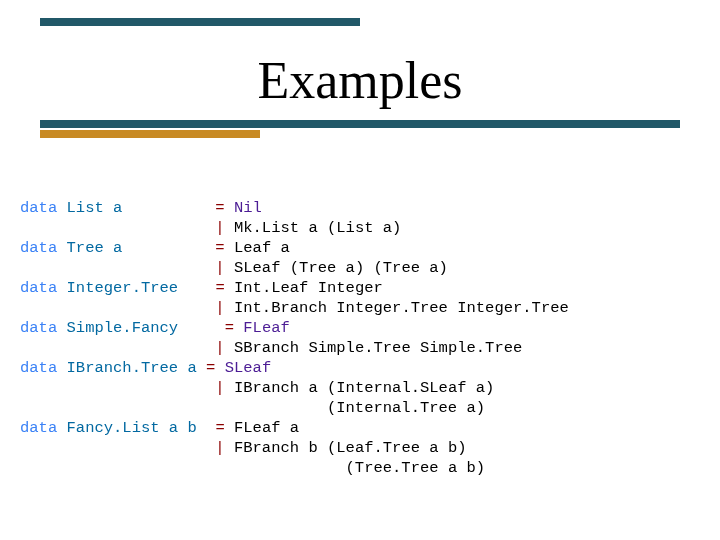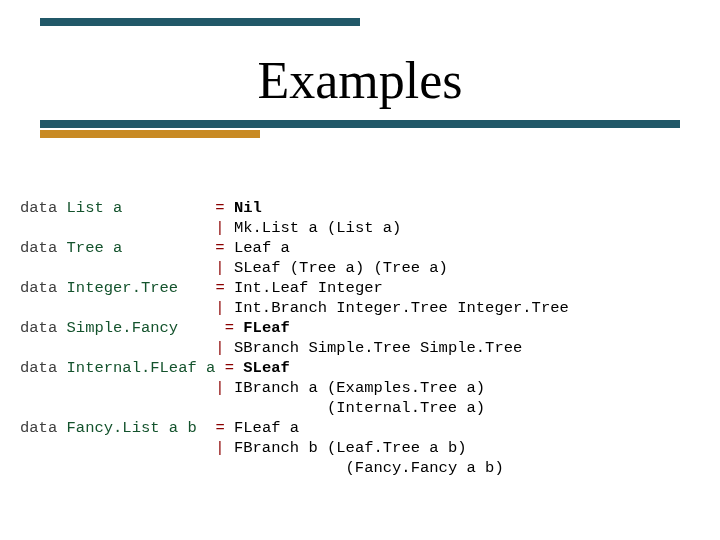--- a/index.html
+++ b/index.html
@@ -57,23 +57,23 @@
     left: 20px;
     top: 178px;
     width: 695px;
     font-family: "Courier New", Courier, monospace;
     font-size: 15.5px;
     line-height: 20px;
     color: #000;
     white-space: pre;
   }
   .code-area .line { white-space: pre; }
-  .kw { color: #404040; }
-  .ctor { color: #000000; font-weight: bold; }
-  .tycon { color: #14532d; font-family: Liberation Mono, monospace; }
+  .kw { color: #3b82f6; }
+  .ctor { color: #4c1d95; }
+  .tycon { color: #0369a1; font-family: Liberation Mono, monospace; }
   .op { color: #8b0000; }
 </style>
 </head>
 <body>
 <div class="slide">
   <div class="top-rule"></div>
   <div class="title">Examples</div>
   <div class="mid-rule-wrap">
     <div class="mid-rule-top"></div>
     <div class="mid-rule-accent"></div>
@@ -81,20 +81,20 @@
 
   <div class="code-area">
 <span class="line"><span class="kw">data</span> <span class="tycon">List a</span>          <span class="op">=</span> <span class="ctor">Nil</span></span>
 <span class="line">                     <span class="op">|</span> <span>Mk.List a (List a)</span></span>
 <span class="line"><span class="kw">data</span> <span class="tycon">Tree a</span>          <span class="op">=</span> <span>Leaf a</span></span>
 <span class="line">                     <span class="op">|</span> <span>SLeaf (Tree a) (Tree a)</span></span>
 <span class="line"><span class="kw">data</span> <span class="tycon">Integer.Tree</span>    <span class="op">=</span> <span>Int.Leaf Integer</span></span>
 <span class="line">                     <span class="op">|</span> <span>Int.Branch Integer.Tree Integer.Tree</span></span>
 <span class="line"><span class="kw">data</span> <span class="tycon">Simple.Fancy</span>     <span class="op">=</span> <span class="ctor">FLeaf</span></span>
 <span class="line">                     <span class="op">|</span> <span>SBranch Simple.Tree Simple.Tree</span></span>
-<span class="line"><span class="kw">data</span> <span class="tycon">Internal.FLeaf a</span> <span class="op">=</span> <span class="ctor">SLeaf</span></span>
-<span class="line">                     <span class="op">|</span> <span>IBranch a (Examples.Tree a)</span></span>
+<span class="line"><span class="kw">data</span> <span class="tycon">IBranch.Tree a</span> <span class="op">=</span> <span class="ctor">SLeaf</span></span>
+<span class="line">                     <span class="op">|</span> <span>IBranch a (Internal.SLeaf a)</span></span>
 <span class="line">                                 <span>(Internal.Tree a)</span></span>
 <span class="line"><span class="kw">data</span> <span class="tycon">Fancy.List a b</span>  <span class="op">=</span> <span>FLeaf a</span></span>
 <span class="line">                     <span class="op">|</span> <span>FBranch b (Leaf.Tree a b)</span></span>
-<span class="line">                                   <span>(Fancy.Fancy a b)</span></span>
+<span class="line">                                   <span>(Tree.Tree a b)</span></span>
   </div>
 </div>
 
 </body></html>

